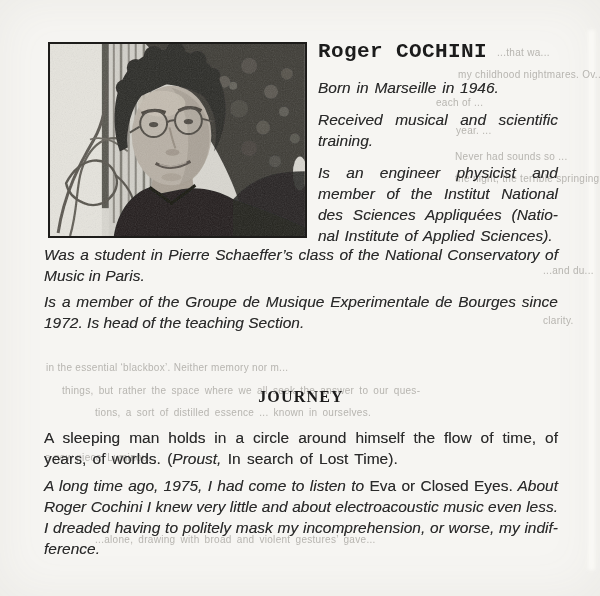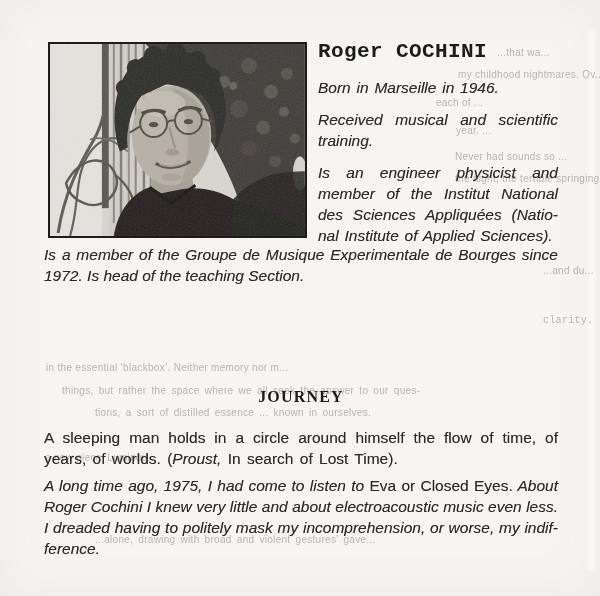--- a/index.html
+++ b/index.html
@@ -56,21 +56,21 @@
     font-size:10px;line-height:20px;color:#b7b5b0;
     filter:blur(.55px);letter-spacing:.3px;
   }
   .g-r0{left:497px;top:43px;}
   .g-r1{left:458px;top:65px;}
   .g-r2{left:436px;top:93px;}
   .g-r3{left:456px;top:121px;}
   .g-r4{left:455px;top:147px;}
   .g-r5{left:455px;top:169px;}
   .g-m0{left:543px;top:261px;}
-  .g-m1{left:543px;top:311px;font-family:Liberation Mono, monospace;}
+  .g-m1{left:543px;top:311px;}
   .g-w0{left:46px;top:358px;}
   .g-w1{left:62px;top:381px;word-spacing:2px;}
   .g-w2{left:95px;top:403px;word-spacing:2px;}
   .g-w3{left:45px;top:448px;}
   .g-w4{left:95px;top:530px;word-spacing:2px;}
 </style>
 </head>
 <body>
 
 <div class="page">
@@ -187,20 +187,21 @@
 
     <div class="name-title">Roger COCHINI</div>
 
     <div class="col-right txt">
       <p class="it">Born in Marseille in 1946.</p>
       <p class="it">Received musical and scientific training.</p>
       <p class="it">Is an engineer physicist and member of the Institut National des Sciences Appliquées (Natio­nal Institute of Applied Sciences).</p>
     </div>
 
     <div class="wide txt">
+      <p class="it">Was a student in Pierre Schaeffer’s class of the National Conservatory of Music in Paris.</p>
       <p class="it">Is a member of the Groupe de Musique Experimentale de Bourges since 1972. Is head of the teaching Section.</p>
     </div>
 
     <div class="section-title">JOURNEY</div>
 
     <div class="journey-body txt">
       <p class="p-roman"><span class="rm">A sleeping man holds in a circle around himself the flow of time, of years, of worlds. (</span><span class="it">Proust,</span><span class="rm"> In search of Lost Time).</span></p>
       <p><span class="it">A long time ago, 1975, I had come to listen to </span><span class="rm">Eva or Closed Eyes.</span><span class="it"> About Roger Cochini I knew very little and about electroacoustic music even less. I dreaded having to politely mask my incomprehension, or worse, my indif­ference.</span></p>
     </div>
 

